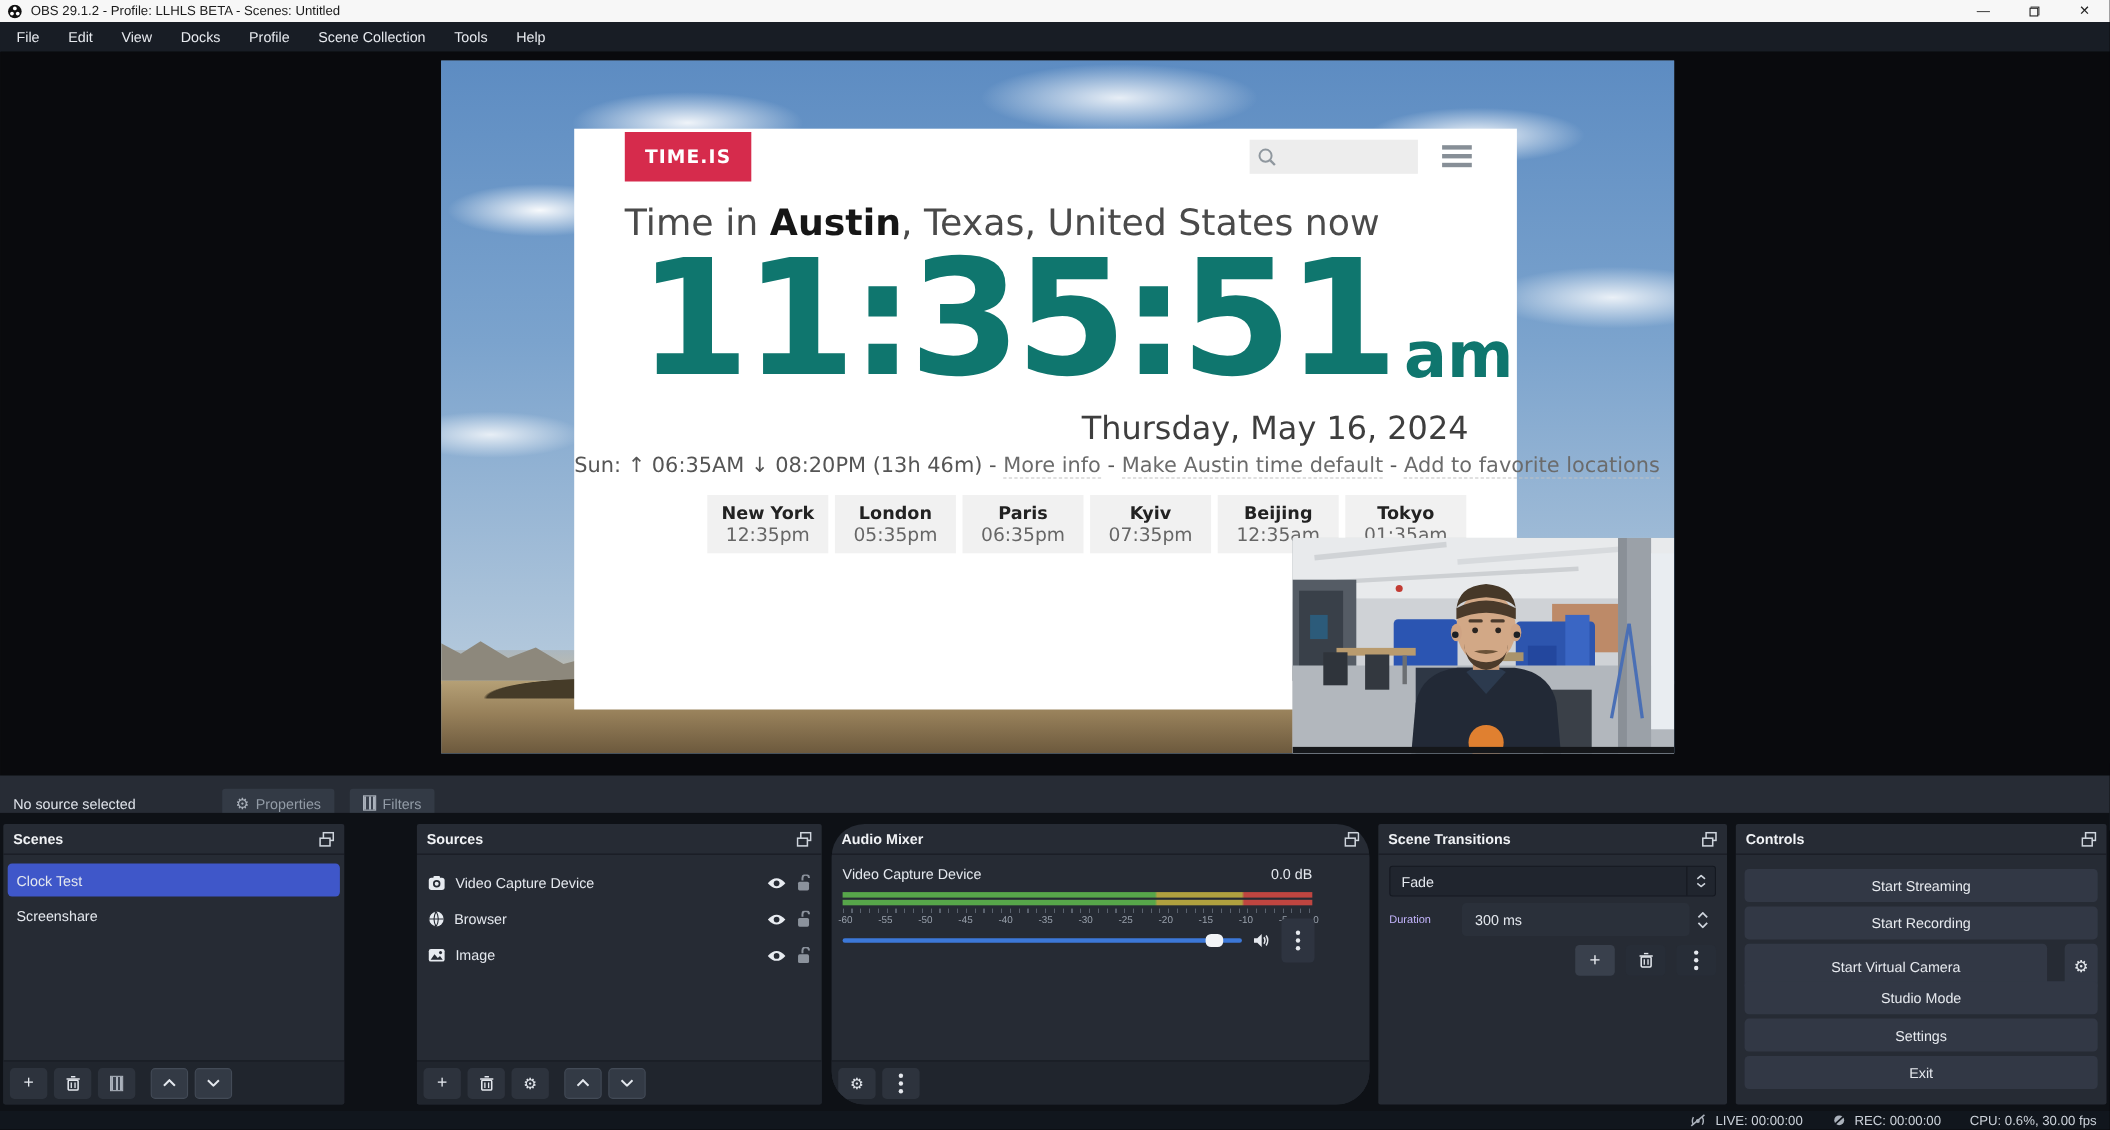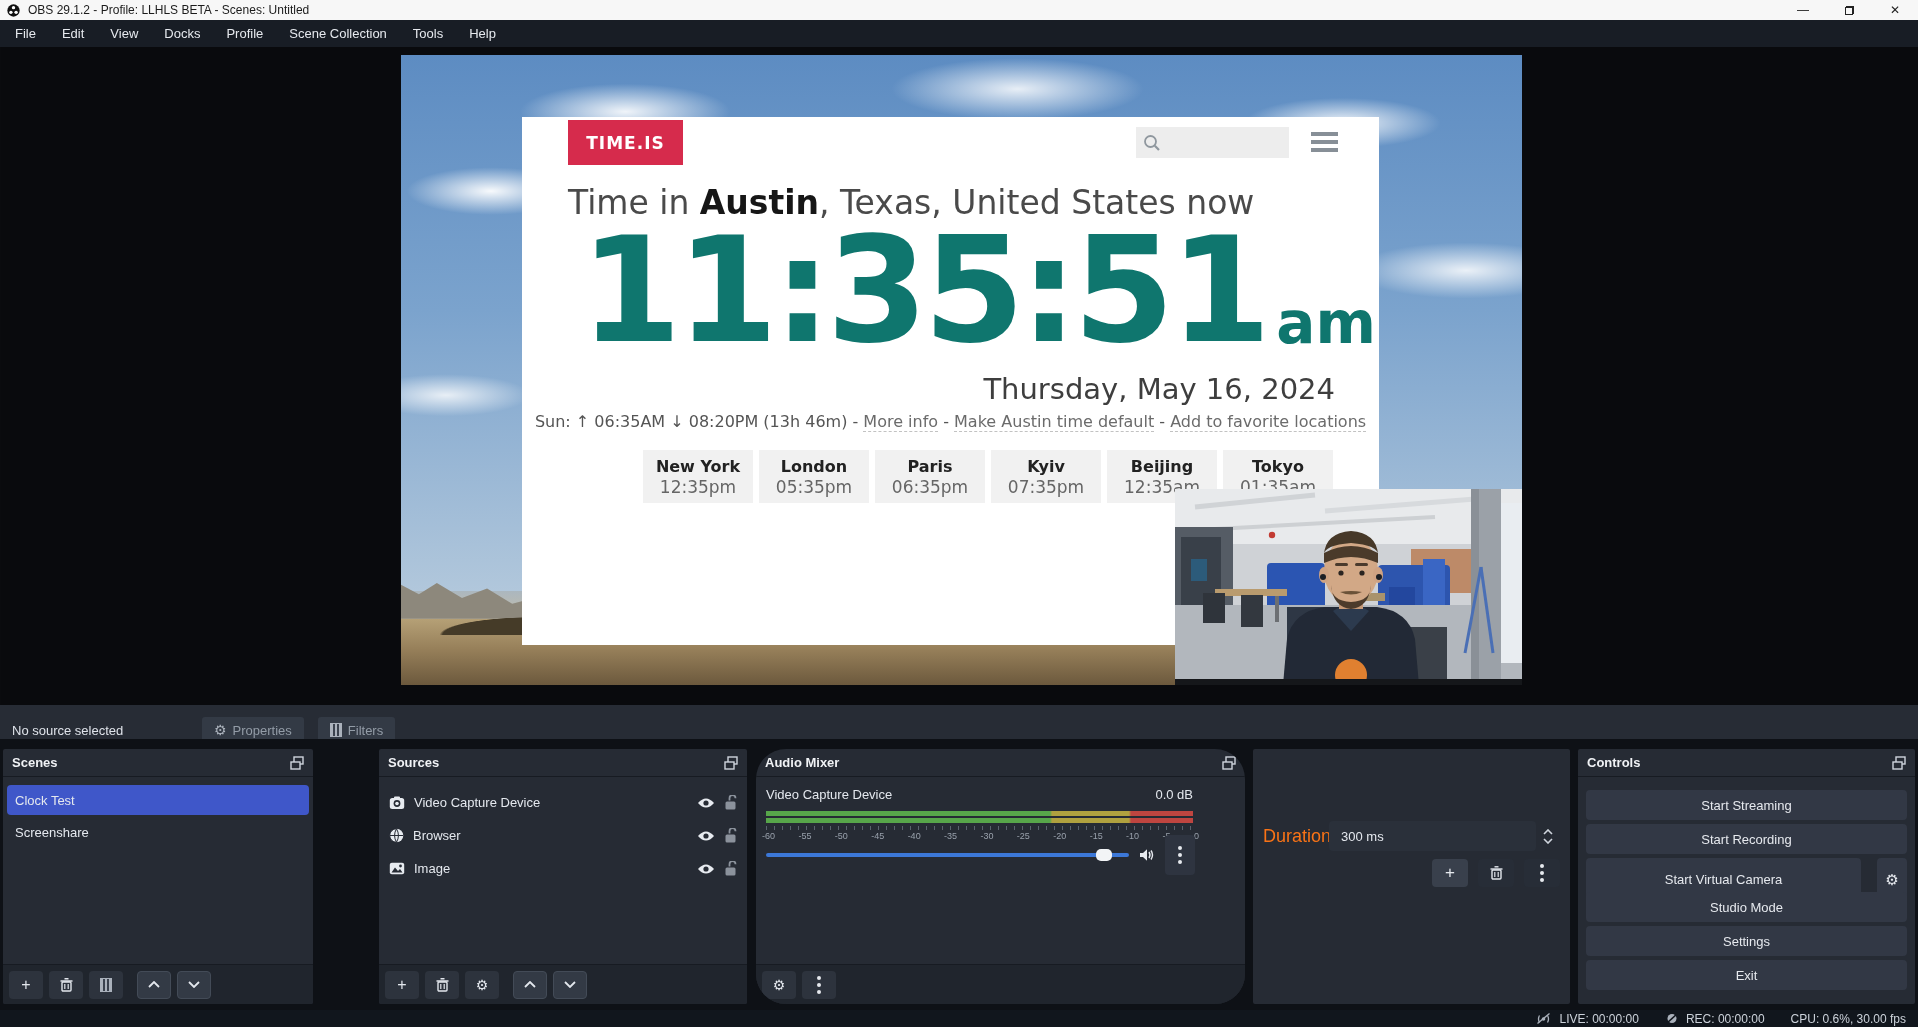--- a/index.html
+++ b/index.html
@@ -61,21 +61,21 @@
     display:flex; align-items:center; padding-left:6px; }
   .ti-burger { position:absolute; left:789px; top:15px; width:27px; height:20px;
     display:flex; flex-direction:column; justify-content:space-between; }
   .ti-burger i { display:block; height:4px; background:#878f97; }
   .ti-head { position:absolute; left:46px; top:66px; font-size:33px; color:#4a4a4a; white-space:nowrap; }
   .ti-head b { color:#161616; font-weight:bold; }
   .ti-clock { position:absolute; left:58px; top:92px; display:flex; align-items:flex-end; color:#0f766e; }
   .ti-clock .digits { font-size:146px; font-weight:bold; letter-spacing:-5px; line-height:1.12; }
   .ti-clock .ampm { font-size:58px; font-weight:bold; margin-left:10px; padding-bottom:16px; }
   .ti-date { position:absolute; right:44px; top:255px; font-size:29px; color:#3e3e3e; }
-  .ti-sun { position:absolute; left:0; top:295px; width:100%; text-align:center; font-size:16px; color:#555; white-space:nowrap; }
+  .ti-sun { position:absolute; left:0; top:295px; width:100%; text-align:center; font-size:19px; color:#555; white-space:nowrap; }
   .ti-sun .lnk { color:#6b6b6b; border-bottom:1px dashed #c2c2c2; }
   .ti-cities { position:absolute; left:121px; top:333px; display:flex; gap:6px; }
   .ti-city { width:110px; height:53px; background:#f1f1f1; text-align:center; padding-top:7px; }
   .ti-city .cn { font-size:16px; font-weight:bold; color:#222; }
   .ti-city .ct { font-size:17px; color:#666; margin-top:1px; }
 
   
   #webcam { position:absolute; left:774px; top:434px; width:347px; height:196px; background:#b9bec4; }
 
   
@@ -131,21 +131,21 @@
   .dots-v { display:flex; flex-direction:column; gap:3px; }
   .dots-v i { width:4px; height:4px; border-radius:50%; background:#e6e9ee; display:block; }
 
   
   .combo { position:absolute; left:10px; right:10px; top:38px; height:28px; background:#20252e;
     border:1px solid #141820; border-radius:3px; display:flex; align-items:center; }
   .combo .combo-text { font-size:13px; color:#e4e8ee; padding-left:10px; flex:1; }
   .combo .combo-spin { width:26px; height:100%; border-left:1px solid #141820; display:flex; flex-direction:column;
     align-items:center; justify-content:center; gap:2px; color:#cfd5dd; }
   .dur-row { position:absolute; left:10px; right:10px; top:72px; height:30px; display:flex; align-items:center; }
-  .dur-label { font-size:18px; color:#f97316; width:56px; }
+  .dur-label { font-size:10px; color:#c4b5fd; width:56px; }
   .dur-input { flex:1; height:30px; background:#2a303a; border-radius:4px; display:flex; align-items:center;
     font-size:13px; color:#e4e8ee; padding-left:12px; margin-left:10px; }
   .dur-spin { width:24px; display:flex; flex-direction:column; align-items:center; gap:3px; color:#cfd5dd; }
   .tr-buttons { position:absolute; right:10px; top:110px; display:flex; gap:10px; }
   .trb { width:36px; height:28px; border-radius:4px; background:#272d37; color:#e6e9ee;
     display:flex; align-items:center; justify-content:center; font-size:17px; }
   .trb.lite { background:#39404c; }
 
   
   .ctl-btn { position:absolute; left:8px; right:8px; height:30px; background:#323845; border-radius:4px;
@@ -529,20 +529,40 @@
             <span class="dots-v">
               <i></i>
               <i></i>
               <i></i>
             </span>
           </div>
       </div>
     </div>
 
     <div class="dock" id="dock-transitions">
+      <div class="dock-header">
+        <span class="dock-title">Scene Transitions</span>
+        <span class="popout">
+          <svg width="14" height="14" viewBox="0 0 14 14">
+              <rect x="4" y="1" width="9" height="7" fill="none" stroke="currentColor" stroke-width="1.4"></rect>
+              <rect x="1" y="6" width="9" height="7" fill="#262b34" stroke="currentColor" stroke-width="1.4"></rect>
+            </svg>
+        </span>
+      </div>
+      <div class="combo">
+        <span class="combo-text">Fade</span>
+        <span class="combo-spin">
+          <svg width="9" height="5" viewBox="0 0 9 5">
+              <polyline points="1,4 4.5,1 8,4" fill="none" stroke="currentColor" stroke-width="1.4"></polyline>
+            </svg>
+          <svg width="9" height="5" viewBox="0 0 9 5">
+              <polyline points="1,1 4.5,4 8,1" fill="none" stroke="currentColor" stroke-width="1.4"></polyline>
+            </svg>
+        </span>
+      </div>
       <div class="dur-row">
         <span class="dur-label">Duration</span>
         <div class="dur-input">300 ms</div>
         <div class="dur-spin">
           <svg width="10" height="6" viewBox="0 0 10 6">
               <polyline points="1,5 5,1 9,5" fill="none" stroke="currentColor" stroke-width="1.6"></polyline>
             </svg>
           <svg width="10" height="6" viewBox="0 0 10 6">
               <polyline points="1,1 5,5 9,1" fill="none" stroke="currentColor" stroke-width="1.6"></polyline>
             </svg>

